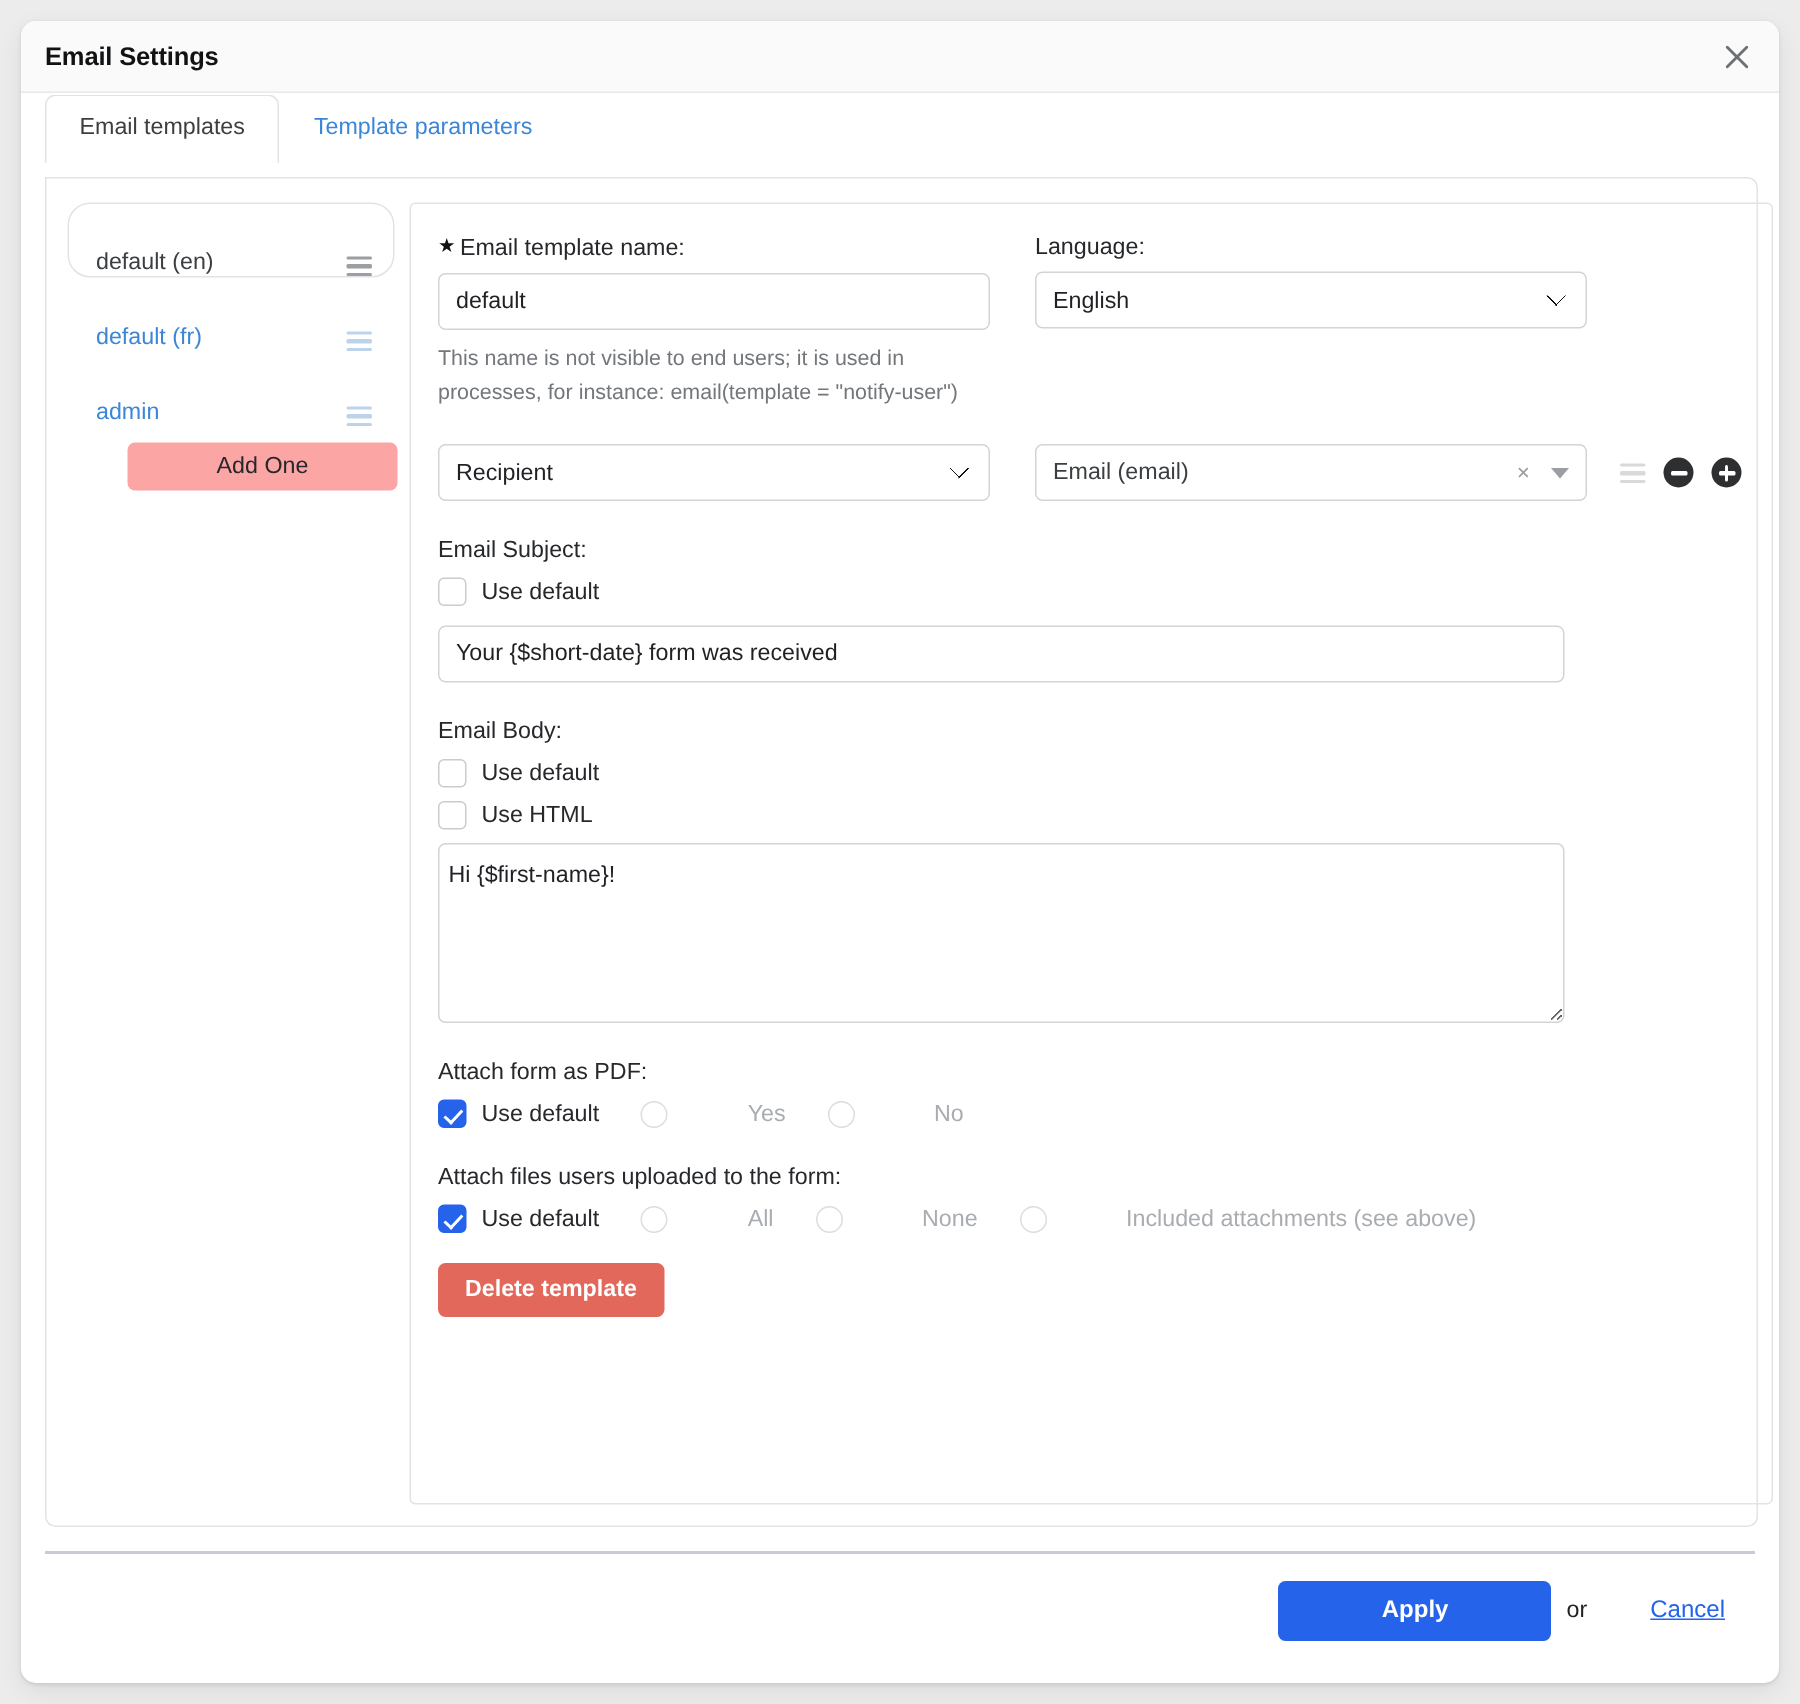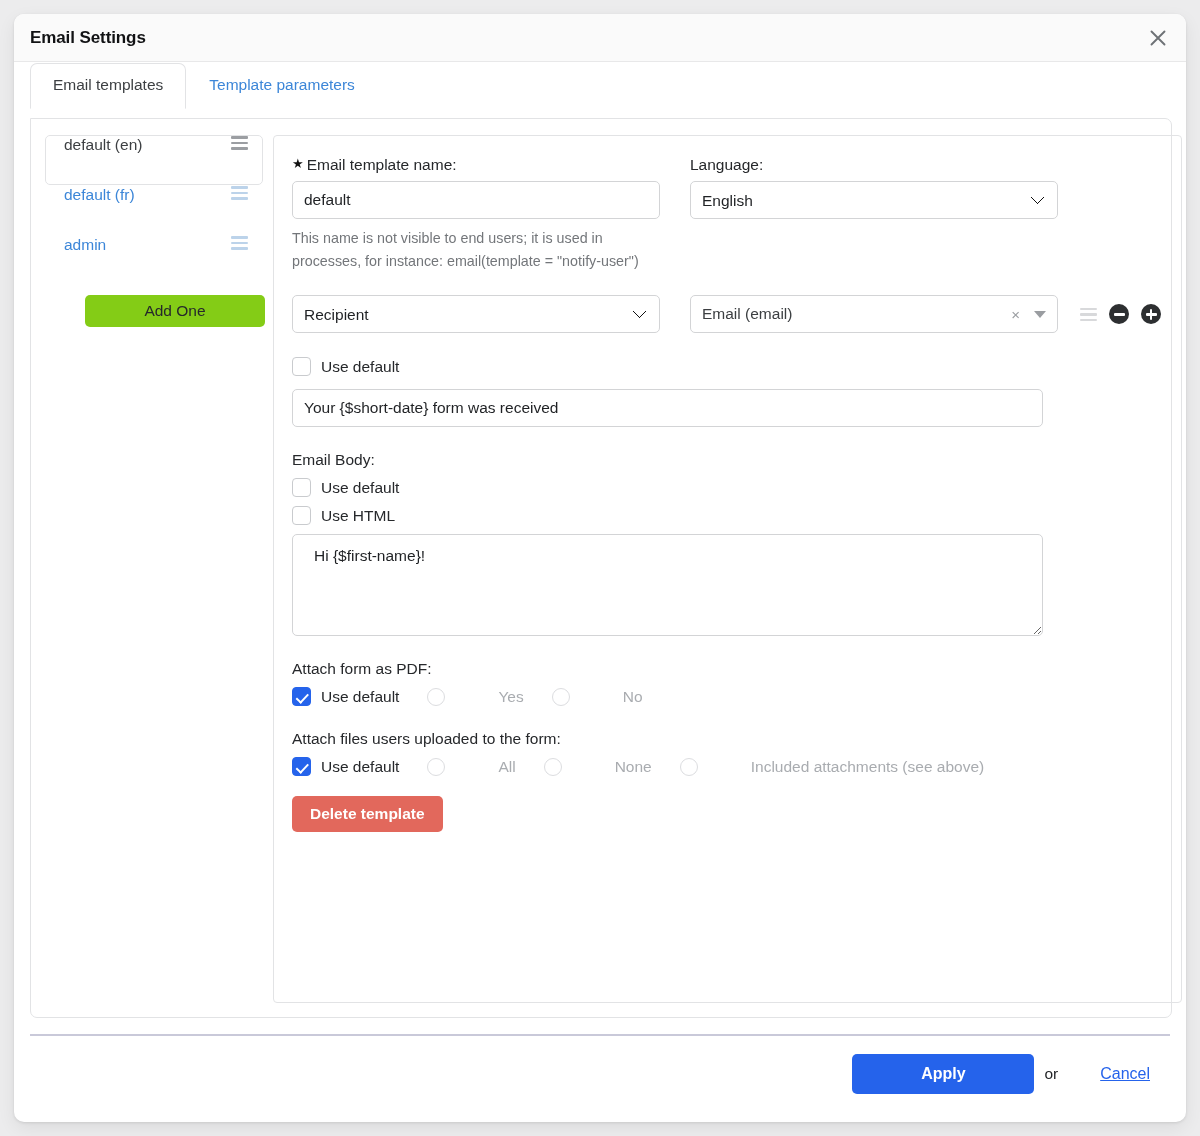--- a/index.html
+++ b/index.html
@@ -83,28 +83,28 @@
   
   .sidebar {
     width: 228px;
     flex: 0 0 228px;
     padding-right: 10px;
     position: relative;
   }
   .tmpl-list { position: relative; }
   .tmpl-item {
     position: relative;
-    display: flex; align-items: flex-start; justify-content: space-between;
+    display: flex; align-items: flex-end; justify-content: space-between;
     height: 50px;
     padding: 0 14px 0 18px;
     font-size: 15.5px;
     color: #3c86d8;
     cursor: pointer;
     border: 1px solid transparent;
-    border-radius: 5px;
+    border-radius: 15px;
     background: transparent;
   }
   .tmpl-item.active {
     color: #3c3f42;
     background: #ffffff;
     border-color: #e2e3e5;
     z-index: 2;
   }
   .grip {
     display: inline-flex; flex-direction: column;
@@ -112,21 +112,21 @@
   }
   .grip span { display: block; height: 2.5px; background: #b9bbbe; border-radius: 1px; }
   .tmpl-item.active .grip span { background: #9b9ea2; }
   .tmpl-item:not(.active) .grip span { background: #bcd3ea; }
 
   .add-one {
     display: block;
     margin: 10px 14px 0 40px;
     width: 180px;
     height: 32px;
-    background: #84cc16;
+    background: #fca5a5;
     border: none;
     border-radius: 5px;
     font-family: inherit;
     font-size: 15.5px;
     color: #26282b;
     cursor: pointer;
   }
 
   
   .formbox {
@@ -246,22 +246,22 @@
   .radio-group { display: flex; align-items: center; }
   .radio-item { display: flex; align-items: center; margin-left: 28px; gap: 44px; }
   .rb {
     width: 18px; height: 18px; border-radius: 50%;
     border: 1.7px solid #dcdde0; background: #fff;
     flex: 0 0 18px; cursor: pointer;
   }
   .rb-label { font-size: 15.5px; color: #a9acb0; margin-left: 9px; }
 
   textarea.body-area {
-    height: 102px; resize: vertical;
-    line-height: 1.4; padding: 10px 21px;
+    height: 120px; resize: vertical;
+    line-height: 1.4; padding: 10px 6px;
     display: block;
   }
 
   .btn-delete {
     margin-top: 20px;
     background: #e2685c;
     color: #fff;
     border: none; border-radius: 5px;
     font-family: inherit; font-size: 15.5px; font-weight: bold;
     padding: 9px 18px;
@@ -384,20 +384,21 @@
                 <span></span>
                 <span></span>
               </span>
             <span class="icon-circle minus"></span>
             <span class="icon-circle plus"></span>
           </div>
         </div>
 
         
         <div class="section">
+          <label class="lbl">Email Subject:</label>
           <div class="chk-line">
             <span class="cb"></span>
             <span class="chk-label">Use default</span>
           </div>
           <input class="txt" style="margin-top: 4px; width: 751px;" type="text" value="Your {$short-date} form was received">
         </div>
 
         
         <div class="section">
           <label class="lbl">Email Body:</label>

